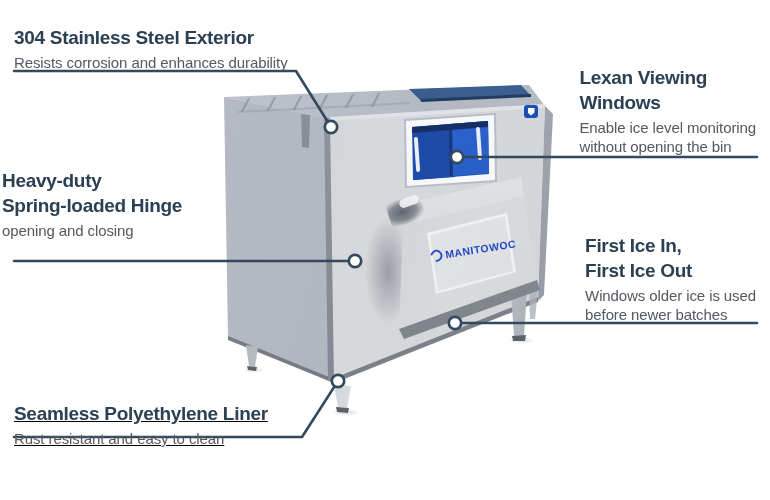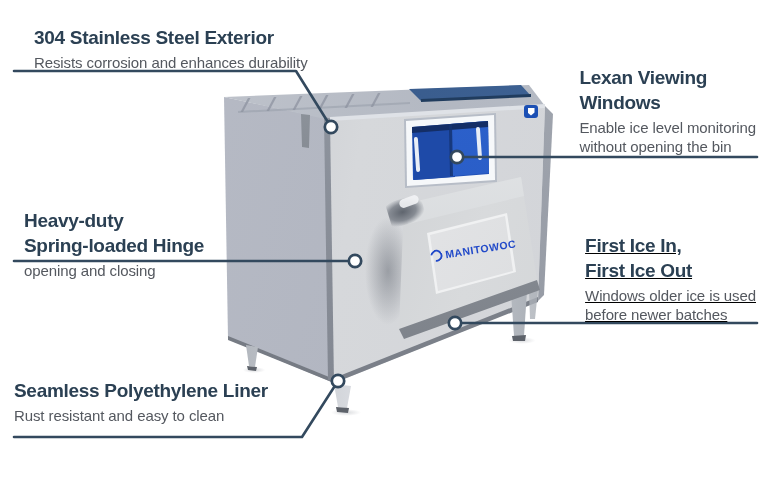--- a/index.html
+++ b/index.html
@@ -7,25 +7,25 @@
     position:relative;width:770px;height:500px;overflow:hidden;background:#ffffff;
     font-family:"Liberation Sans",sans-serif;
   }
   .poly{position:absolute;left:0;top:0;width:770px;height:500px;}
 
   
   .callout{position:absolute;z-index:6;}
   .callout .title{font-weight:700;font-size:19px;line-height:25px;letter-spacing:-0.3px;color:var(--title-color,#2b4053);}
   .callout .desc{font-size:15px;line-height:19px;letter-spacing:-0.1px;color:var(--body-color,#54585f);margin-top:3px;}
   .callout.right{text-align:left;}
-  #c-stainless{left:14px;top:25px;margin-left:20px;}
-  #c-hinge{left:24px;top:168px;margin-top:40px;}
-  #c-liner{left:14px;top:378px;}
+  #c-stainless{left:14px;top:25px;}
+  #c-hinge{left:2px;top:168px;}
+  #c-liner{left:14px;top:401px;text-decoration:underline;}
   #c-windows{right:14px;top:65px;}
-  #c-fifo{right:14px;top:233px;text-decoration:underline;}
+  #c-fifo{right:14px;top:233px;}
 
   
   #connectors{position:absolute;left:0;top:0;z-index:5;}
   #connectors .ln{fill:none;stroke:var(--connector-color,#33495e);stroke-width:2.6;stroke-linecap:round;stroke-linejoin:round;}
   #connectors .dot{fill:#ffffff;stroke:var(--connector-color,#33495e);stroke-width:2.7;}
 
   
   #machine{position:absolute;inset:0;z-index:1;}
 
   .side-face{clip-path:polygon(224px 97px,330px 119px,334px 383px,228px 339px);

